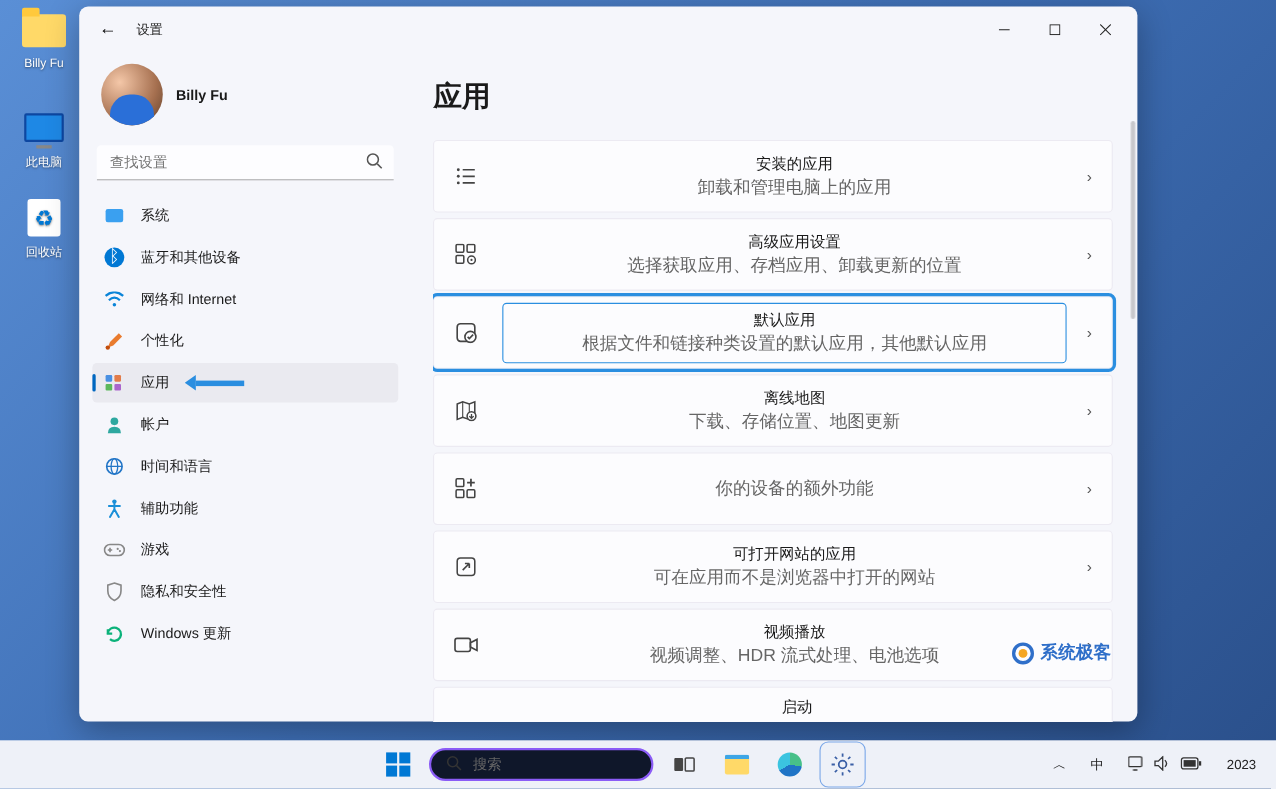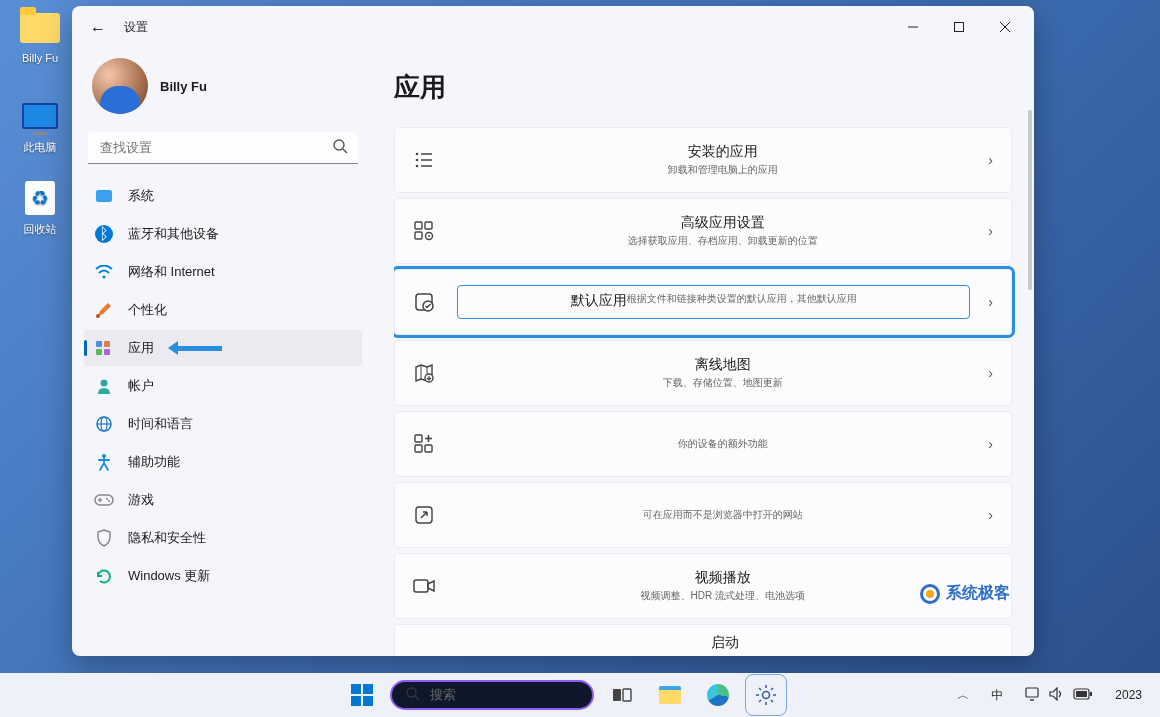--- a/index.html
+++ b/index.html
@@ -64,25 +64,25 @@
   .ic-game { color: #888; }
   .ic-acc { color: #1a8fd8; }
   .ic-priv { color: #888; }
   .ic-upd { color: #0bb27a; }
 
   .main { flex: 1; padding: 22px 4px 0 20px; display: flex; flex-direction: column; position: relative; }
   .page-title { font-size: 26px; font-weight: 600; color: #1a1a1a; margin-bottom: 22px; }
   .scroll-area { flex: 1; overflow-y: auto; padding-right: 18px; text-align: center; }
   .card { background: #fcfcfe; border: 1px solid #eceaf2; border-radius: 4px; margin-bottom: 5px; display: flex; align-items: center; height: 66px; padding: 0 18px; cursor: pointer; }
   .card.highlight { outline: 3px solid #2a8ee0; border-radius:4px; }
-  .card .highlight-inner { border: 1px solid #2a8ee0; padding: 6px 10px; border-radius: 4px; flex: 1; display: flex; flex-direction: row; justify-content: center; }
+  .card .highlight-inner { border: 1px solid #2a8ee0; padding: 6px 10px; border-radius: 4px; flex: 1; display: flex; flex-direction: column; justify-content: center; }
   .card-ico { width: 22px; margin-right: 22px; color: #404040; font-size: 18px; display: flex; align-items: center; justify-content: center; }
   .card-body { flex: 1; }
   .card-title { font-size: 14px; color: #1a1a1a; margin-bottom: 2px; }
-  .card-sub { font-size: 10px; color: #666; }
+  .card-sub { font-size: 16px; color: #666; }
   .chev { color: #555; font-size: 14px; }
   .watermark { position: absolute; right: 24px; bottom: 52px; display: flex; align-items: center; gap: 6px; font-size: 16px; font-weight: 700; color: #2f6fc9; pointer-events: none; }
   .watermark .wm-ico { width: 20px; height: 20px; border: 3px solid #2f6fc9; border-radius: 50%; position: relative; }
   .watermark .wm-ico::after { content: ""; position: absolute; inset: 3px; border-radius: 50%; background: #f5a623; }
   .scrollbar { position: absolute; right: 2px; top: 62px; width: 4px; height: 180px; background: #c8c8cc; border-radius: 2px; }
 
   
   .taskbar { position: absolute; bottom: 0; left: 0; right: 0; height: 44px; background: #eef1f8; display: flex; align-items: center; padding: 0 12px; gap: 8px; }
   .tb-center { margin-left: 330px; display: flex; align-items: center; gap: 8px; }
   .tb-search { width: 204px; height: 30px; background: #0f172a; border: 2px solid #8b5cf6; border-radius: 16px; display: flex; align-items: center; padding: 0 14px; font-size: 13px; color: #666; cursor: pointer; gap: 10px; }
@@ -355,20 +355,21 @@
         </div>
 
         <div class="card">
           <div class="card-ico">
             <svg width="20" height="20" viewBox="0 0 20 20">
                 <rect x="2" y="2" width="16" height="16" rx="3" fill="none" stroke="#444" stroke-width="1.4"></rect>
                 <path d="M7 13 L13 7 M13 7 H9 M13 7 V11" fill="none" stroke="#444" stroke-width="1.5"></path>
               </svg>
           </div>
           <div class="card-body">
+            <div class="card-title">可打开网站的应用</div>
             <div class="card-sub">可在应用而不是浏览器中打开的网站</div>
           </div>
           <div class="chev">›</div>
         </div>
 
         <div class="card">
           <div class="card-ico">
             <svg width="22" height="16" viewBox="0 0 22 16">
                 <rect x="1" y="2" width="14" height="12" rx="2" fill="none" stroke="#444" stroke-width="1.5"></rect>
                 <path d="M15 6 L21 3 V13 L15 10 Z" fill="none" stroke="#444" stroke-width="1.5"></path>

